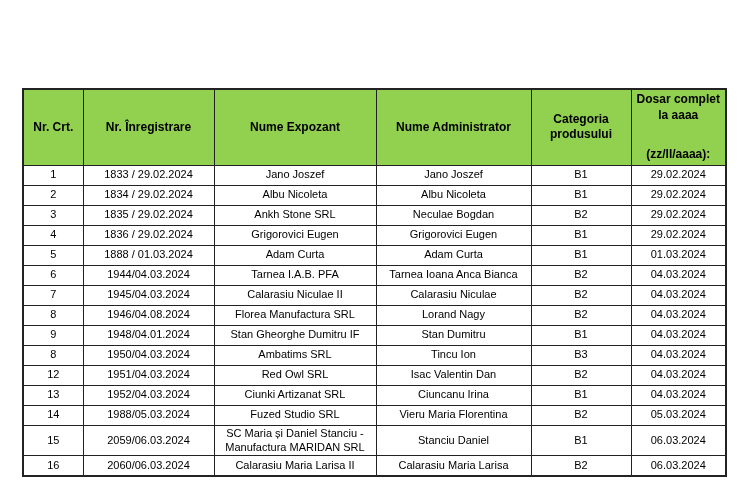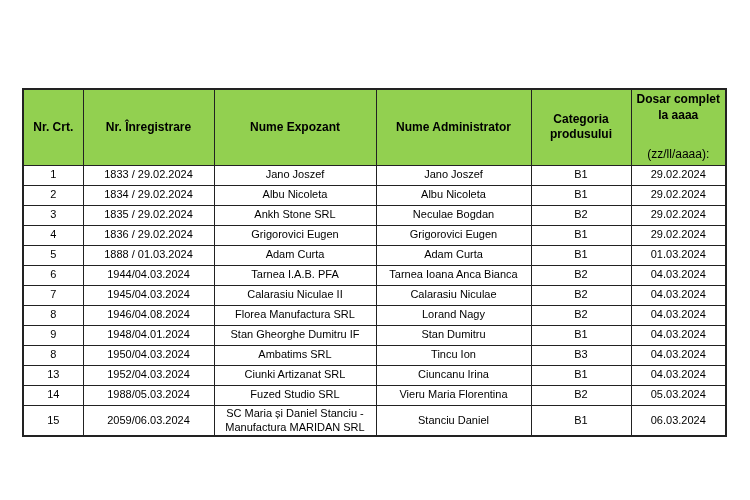--- a/index.html
+++ b/index.html
@@ -45,21 +45,21 @@
   }
   th {
     background: var(--header-bg);
     font-weight: bold;
     font-size: 12px;
     line-height: 1.3;
     height: 60px;
     padding: 2px 4px;
   }
   th .header-suffix {
-    font-weight: normal;
+    font-weight: bold;
     display: block;
     margin-top: 24px;
   }
   td {
     font-size: 11px;
     line-height: 1.25;
     height: 20px;
     padding: 1px 3px;
     background: #ffffff;
   }
@@ -175,20 +175,28 @@
         </tr>
         <tr>
           <td>8</td>
           <td>1950/04.03.2024</td>
           <td>Ambatims SRL</td>
           <td>Tincu Ion</td>
           <td>B3</td>
           <td>04.03.2024</td>
         </tr>
         <tr>
+          <td>12</td>
+          <td>1951/04.03.2024</td>
+          <td>Red Owl SRL</td>
+          <td>Isac Valentin Dan</td>
+          <td>B2</td>
+          <td>04.03.2024</td>
+        </tr>
+        <tr>
           <td>13</td>
           <td>1952/04.03.2024</td>
           <td>Ciunki Artizanat SRL</td>
           <td>Ciuncanu Irina</td>
           <td>B1</td>
           <td>04.03.2024</td>
         </tr>
         <tr>
           <td>14</td>
           <td>1988/05.03.2024</td>
@@ -196,17 +204,25 @@
           <td>Vieru Maria Florentina</td>
           <td>B2</td>
           <td>05.03.2024</td>
         </tr>
         <tr>
           <td>15</td>
           <td>2059/06.03.2024</td>
           <td>SC Maria și Daniel Stanciu - Manufactura MARIDAN SRL</td>
           <td>Stanciu Daniel</td>
           <td>B1</td>
+          <td>06.03.2024</td>
+        </tr>
+        <tr>
+          <td>16</td>
+          <td>2060/06.03.2024</td>
+          <td>Calarasiu Maria Larisa II</td>
+          <td>Calarasiu Maria Larisa</td>
+          <td>B2</td>
           <td>06.03.2024</td>
         </tr>
       </tbody>
   </table>
 </div>
 
 </body></html>

